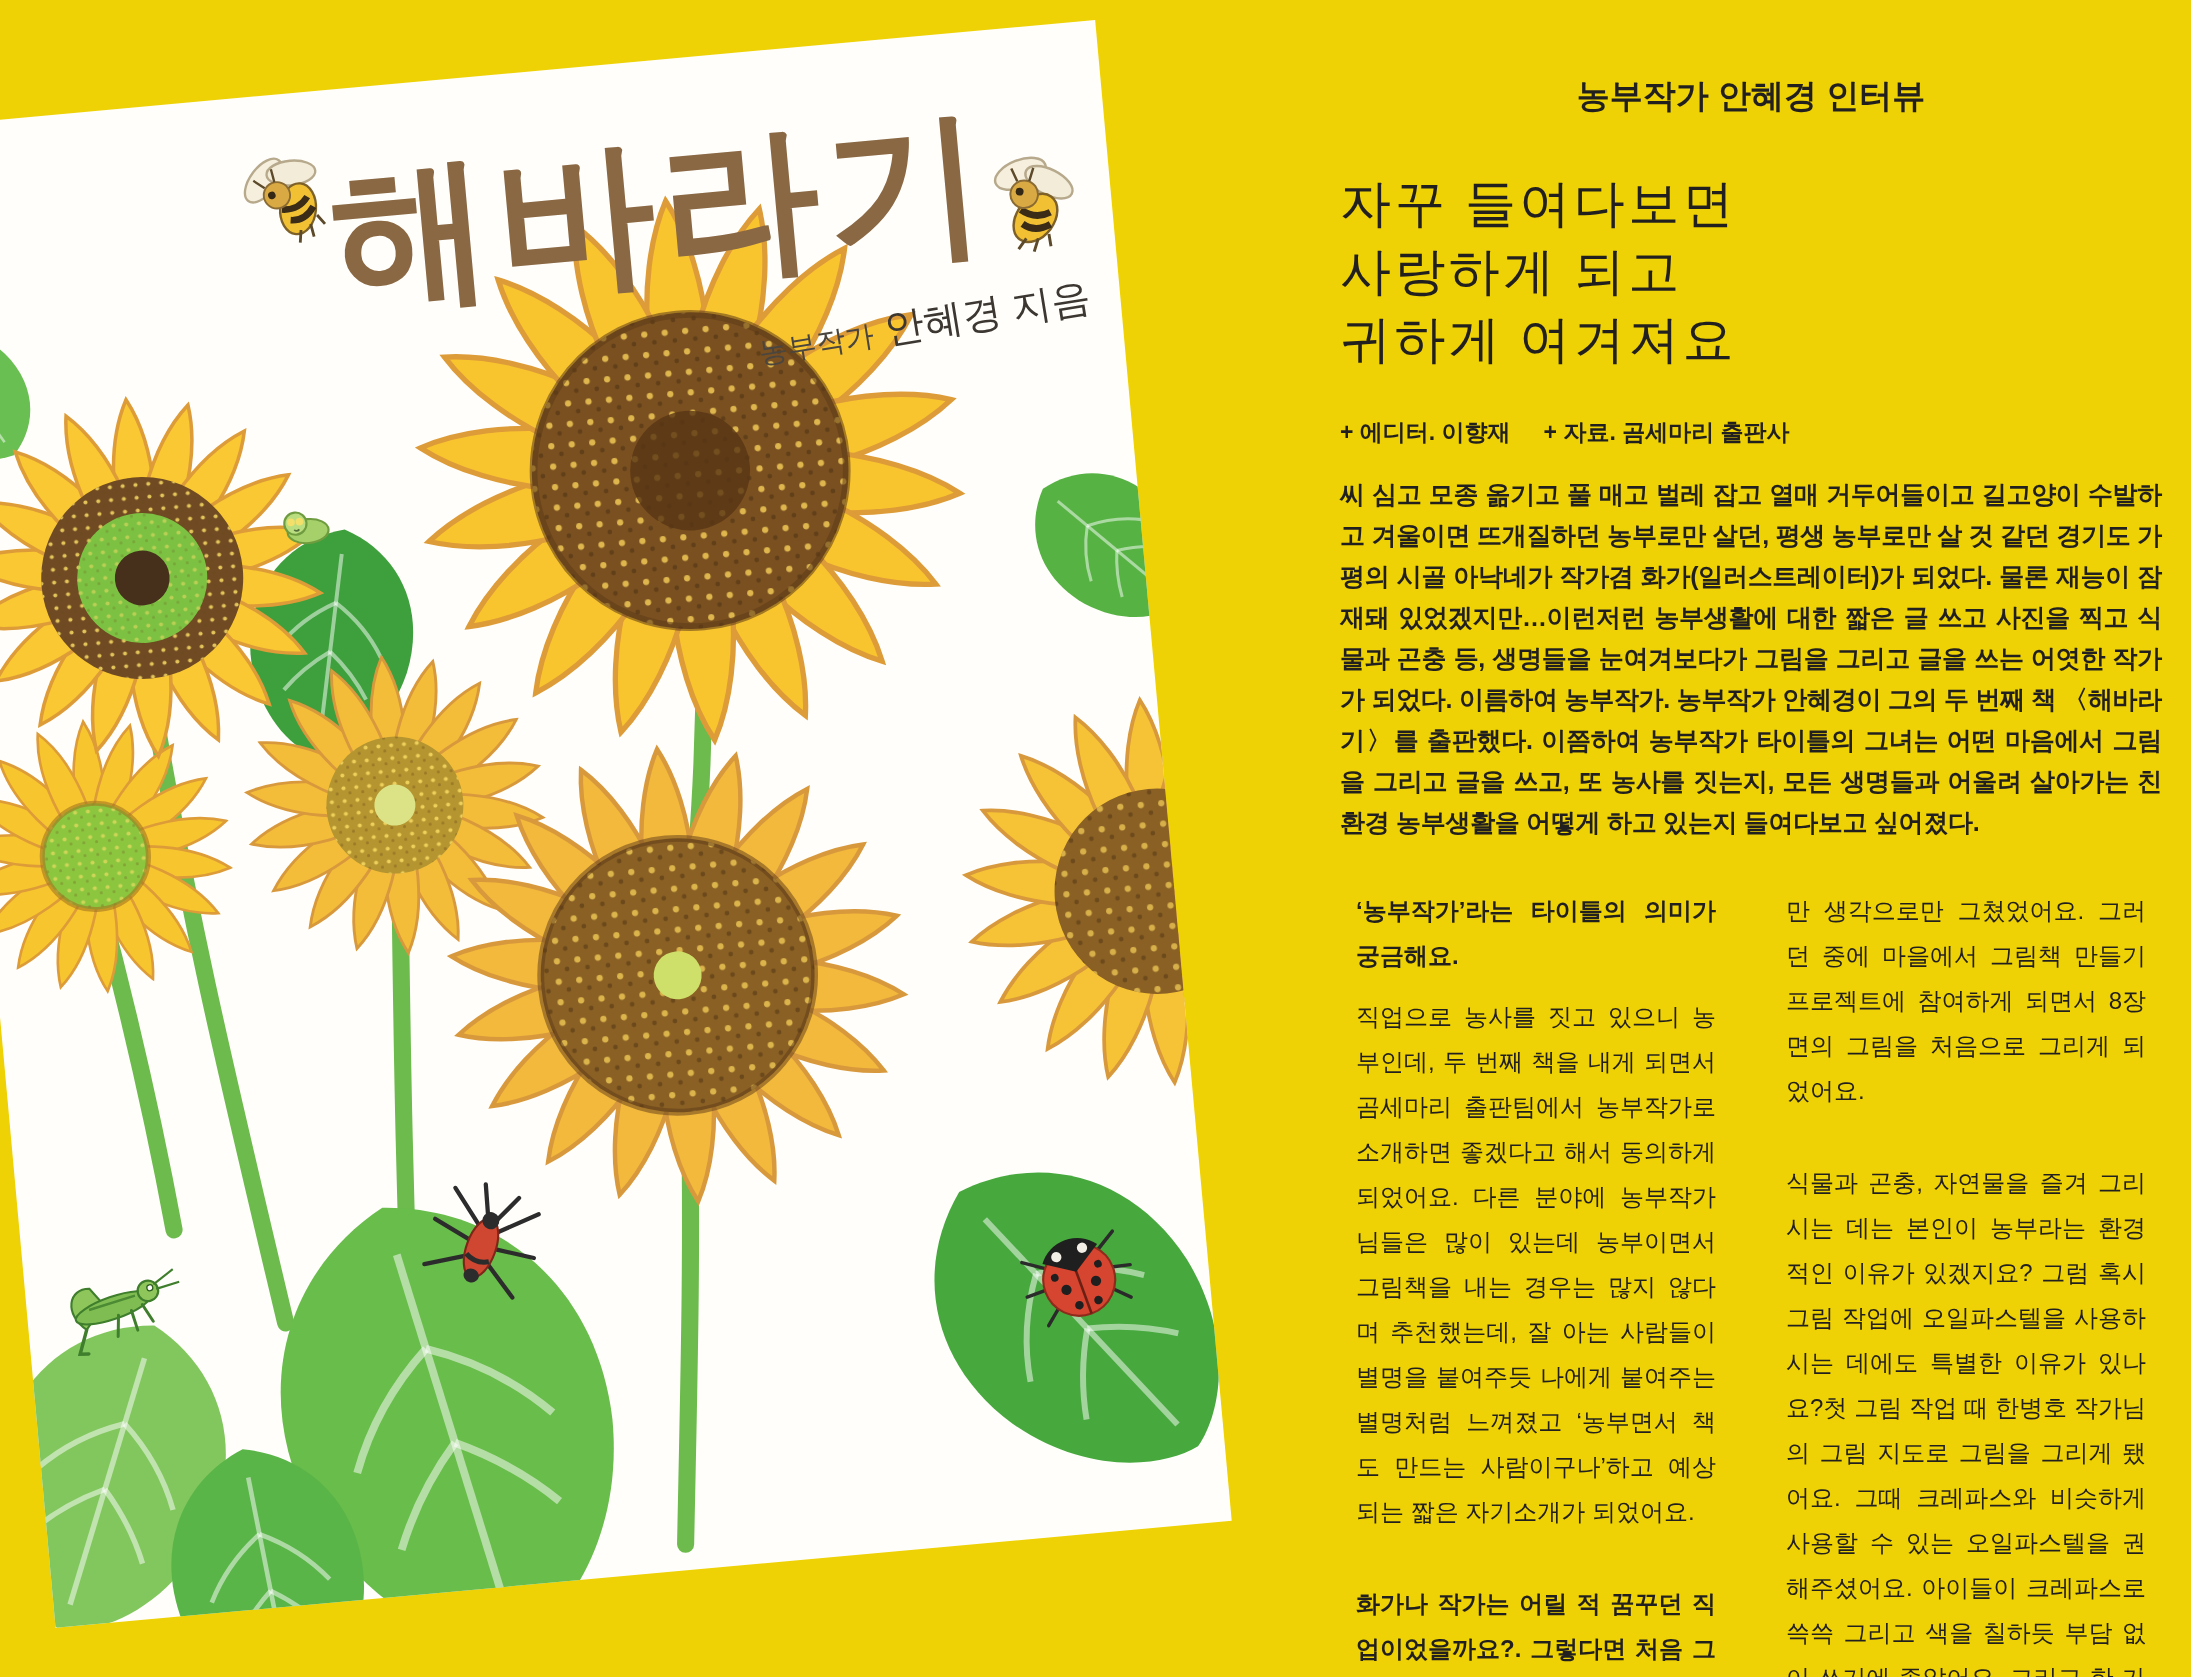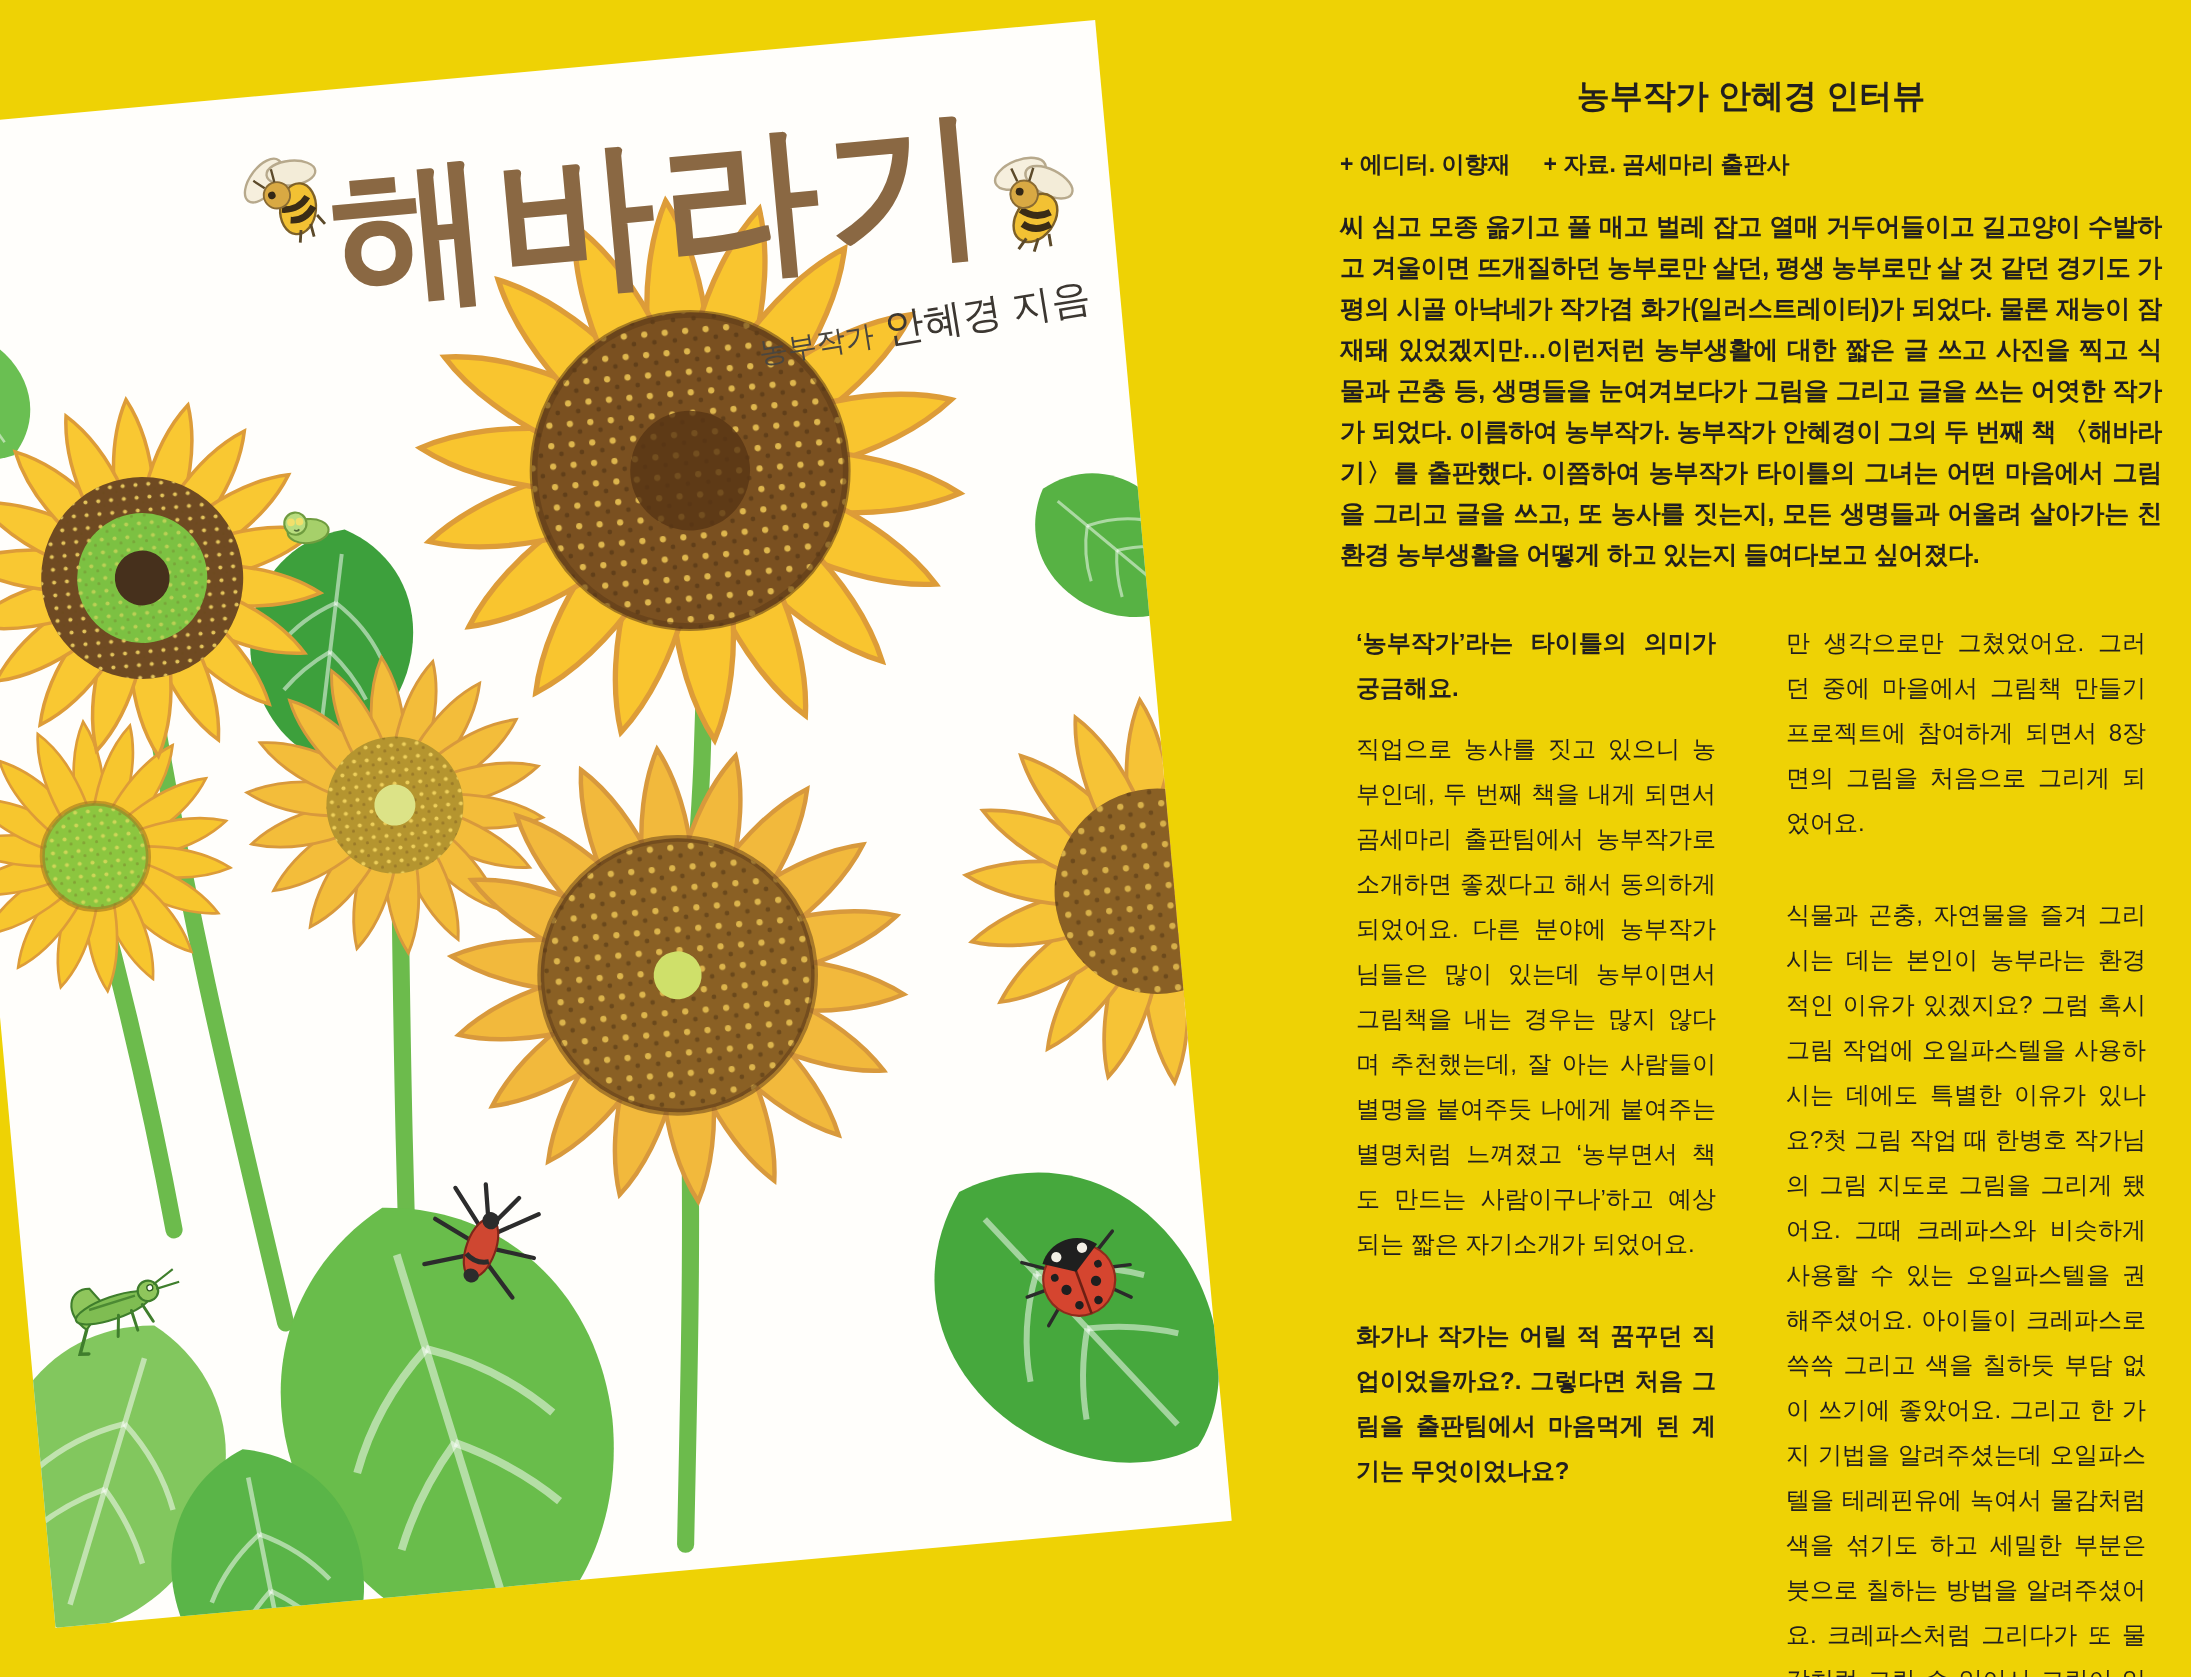--- a/index.html
+++ b/index.html
@@ -16,21 +16,21 @@
   }
   .cover svg{display:block;}
   
   .panel{position:absolute;left:1340px;top:0;width:822px;}
   .kicker{margin-top:74px;font-size:33px;font-weight:700;letter-spacing:0px;text-align:center;}
   .headline{
     margin:51px 0 0 0;font-family:"Liberation Serif", serif;font-weight:500;
     font-size:51px;line-height:68px;letter-spacing:3.4px;
   }
   .headline span{display:block;}
-  .byline{margin-top:30px;display:flex;gap:33px;font-size:23px;font-weight:700;}
+  .byline{margin-top:43px;display:flex;gap:33px;font-size:23px;font-weight:700;}
   .intro{
     margin:26px 0 0 0;font-size:25px;font-weight:700;line-height:41px;
     text-align:justify;letter-spacing:-0.3px;
   }
   .columns{margin-top:29px;display:flex;justify-content:space-between;}
   .col{width:392px;font-size:24px;line-height:45px;text-align:justify;}
   .col p{margin:16px;}
   .col .q{font-weight:700;}
   .col .gap{margin-top:47px;}
   .col strong{font-weight:400;}
@@ -248,20 +248,25 @@
     <text x="1150" y="350" text-anchor="middle" transform="rotate(-4 1150 350)" fill="#3c3731" font-family="Liberation Sans, sans-serif">
       <tspan font-size="34" fill="#4a463f">농부작가</tspan>
       <tspan font-size="46" dx="10">안혜경 지음</tspan>
     </text>
   </svg>
 </div>
 
 <main class="panel">
   <div class="kicker">농부작가 안혜경 인터뷰</div>
 
+  <h1 class="headline">
+    <span>자꾸 들여다보면</span>
+    <span>사랑하게 되고</span>
+    <span>귀하게 여겨져요</span>
+  </h1>
 
   <div class="byline">
     <span>+ 에디터. 이향재</span>
     <span>+ 자료. 곰세마리 출판사</span>
   </div>
 
   <p class="intro">씨 심고 모종 옮기고 풀 매고 벌레 잡고 열매 거두어들이고 길고양이 수발하고 겨울이면 뜨개질하던 농부로만 살던, 평생 농부로만 살 것 같던 경기도 가평의 시골 아낙네가 작가겸 화가(일러스트레이터)가 되었다. 물론 재능이 잠재돼 있었겠지만…이런저런 농부생활에 대한 짧은 글 쓰고 사진을 찍고 식물과 곤충 등, 생명들을 눈여겨보다가 그림을 그리고 글을 쓰는 어엿한 작가가 되었다. 이름하여 농부작가. 농부작가 안혜경이 그의 두 번째 책 〈해바라기〉를 출판했다. 이쯤하여 농부작가 타이틀의 그녀는 어떤 마음에서 그림을 그리고 글을 쓰고, 또 농사를 짓는지, 모든 생명들과 어울려 살아가는 친환경 농부생활을 어떻게 하고 있는지 들여다보고 싶어졌다.</p>
 
   <div class="columns">
     <div class="col">

